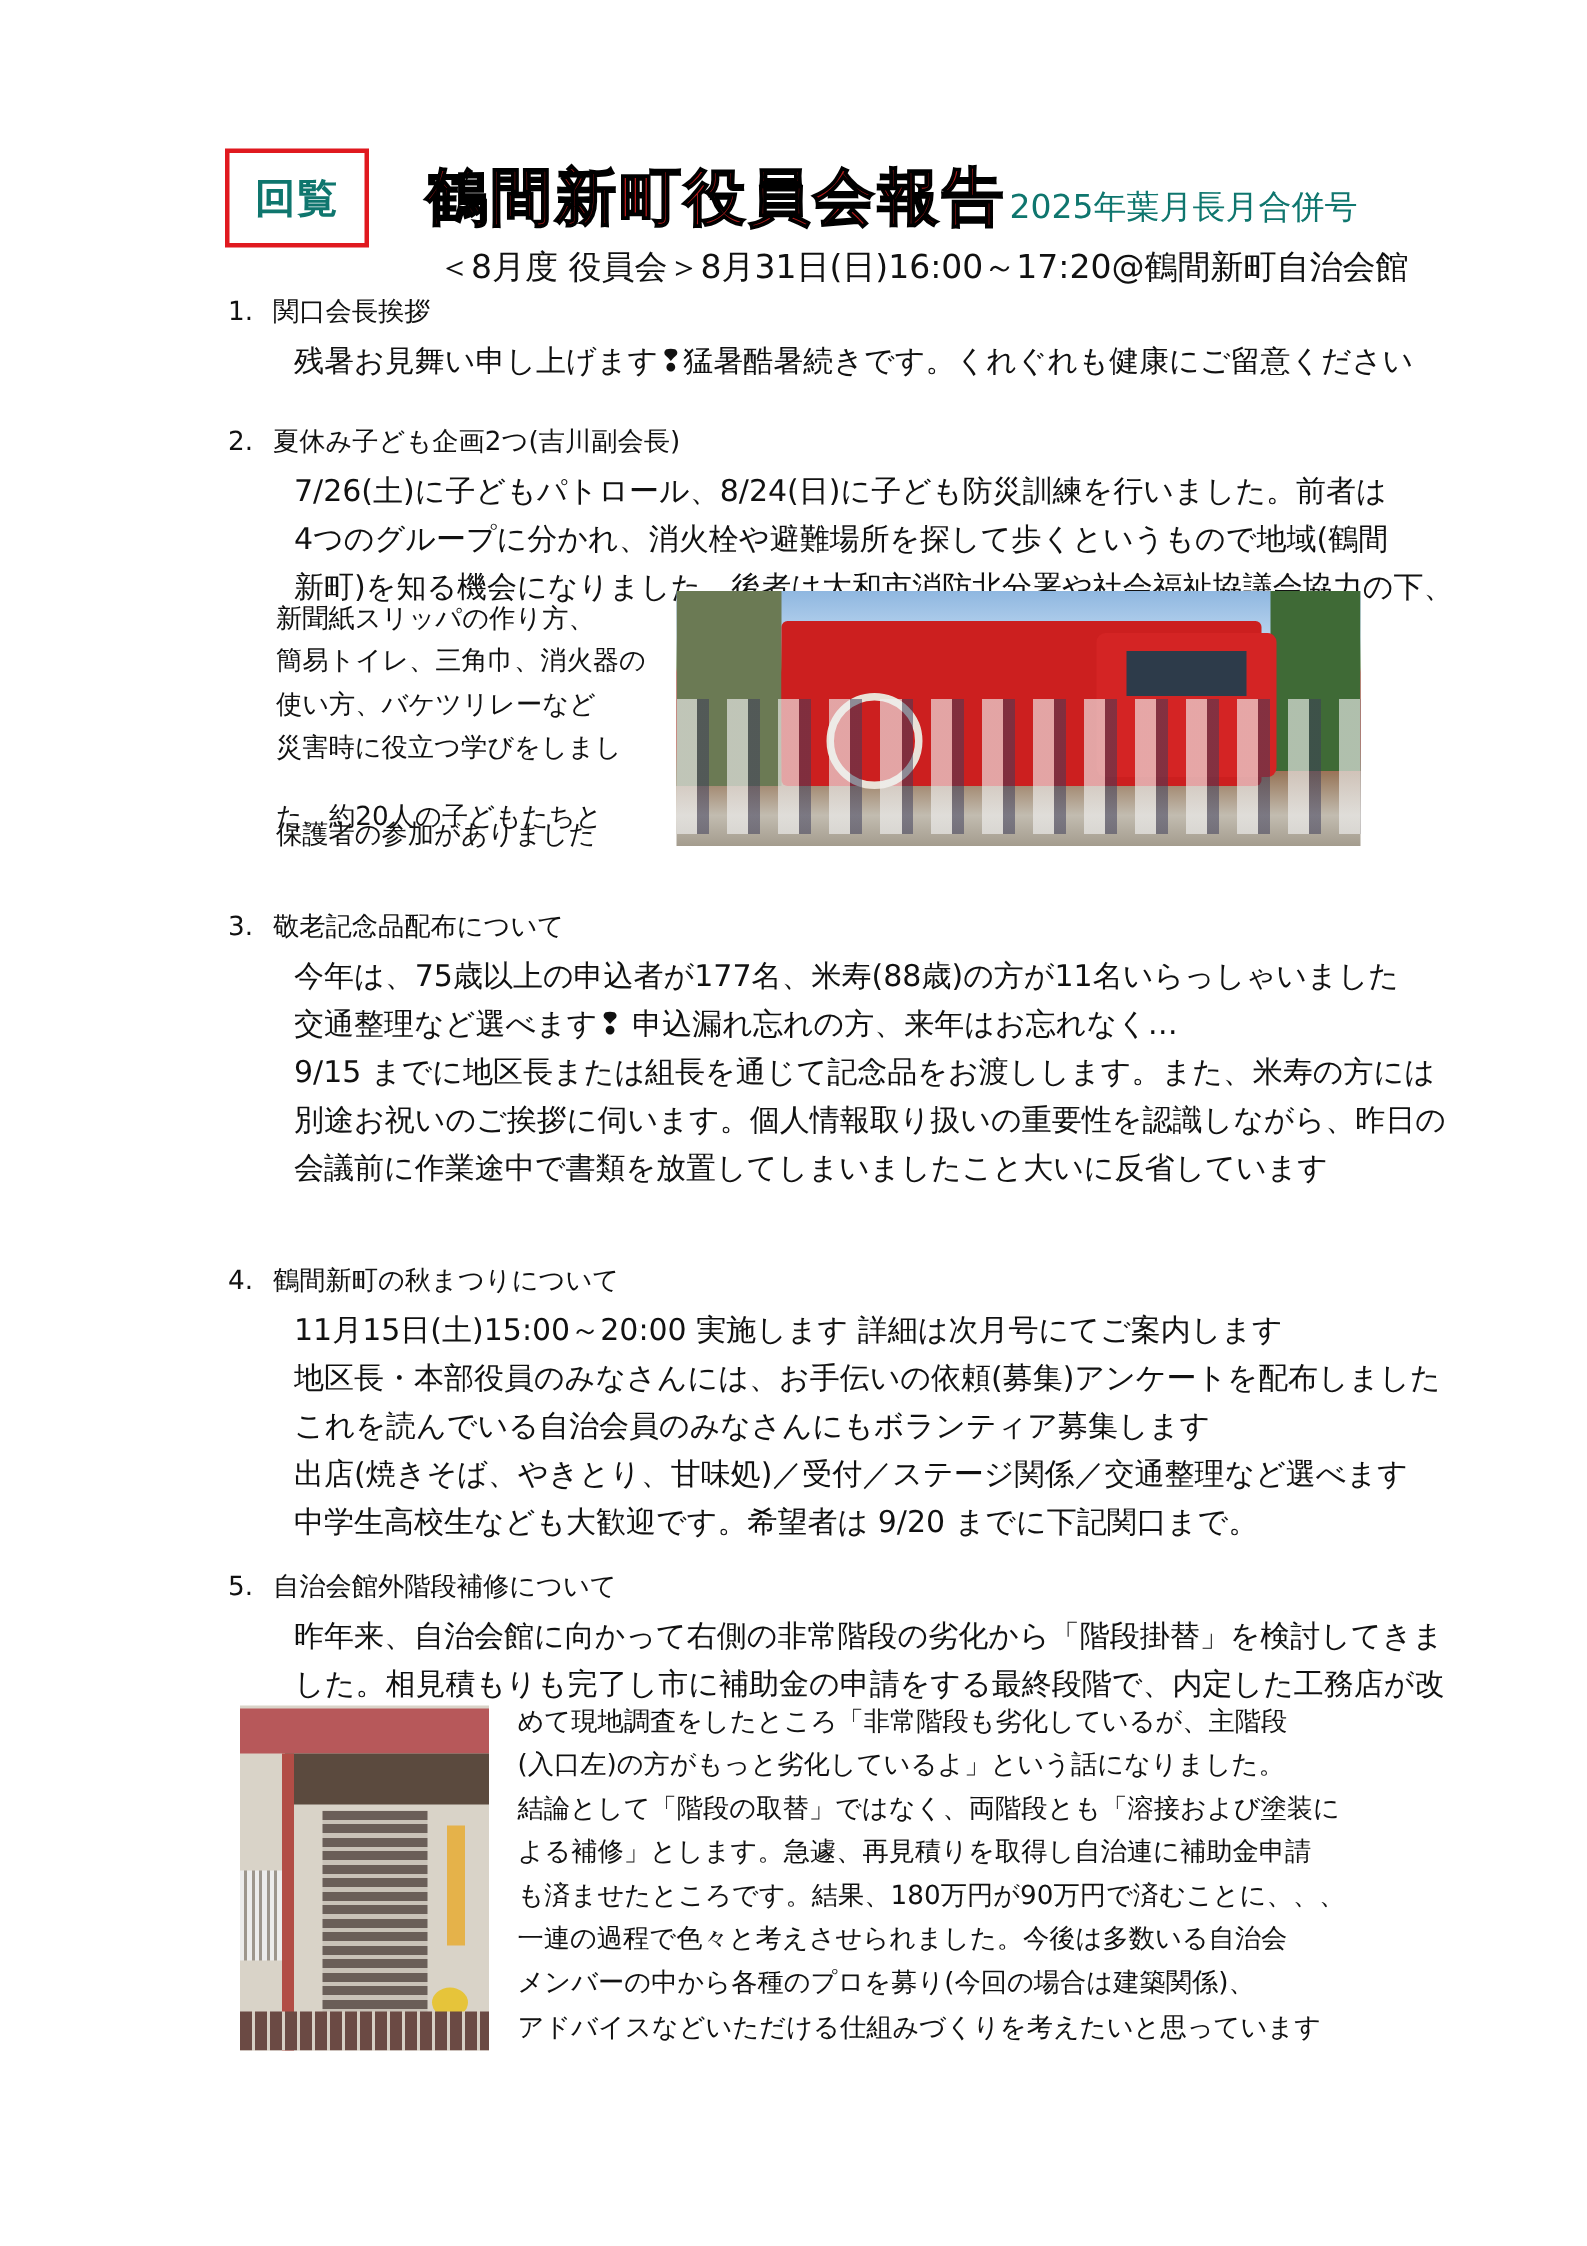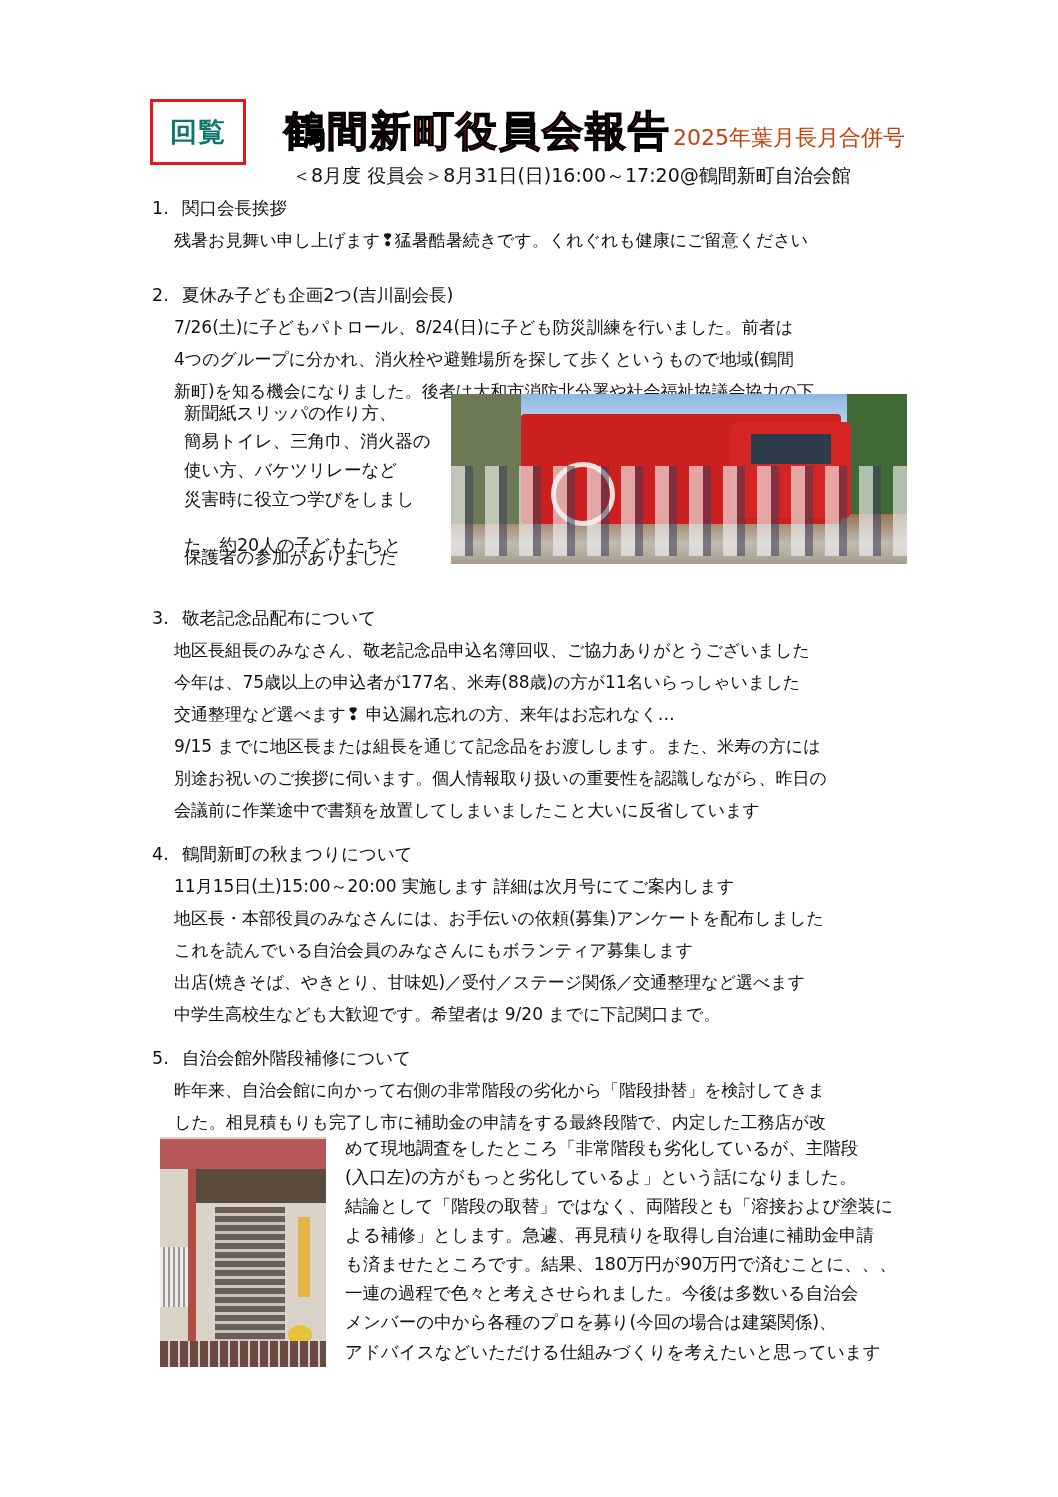--- a/index.html
+++ b/index.html
@@ -15,27 +15,27 @@
       border: 3px solid #e0191f; box-sizing: border-box;
       color: #0f766e; font-weight: bold; font-size: 27px;
       display: flex; align-items: center; justify-content: center; letter-spacing: 1px;
     }
     .title-row { position: absolute; left: 284px; top: 104px; white-space: nowrap; }
     .title-main {
       font-family: "DejaVu Serif", "Liberation Serif", serif; font-weight: bold;
       font-size: 41px; letter-spacing: 2px; color: #b91c1c; vertical-align: baseline;
       -webkit-text-stroke: 1.2px #000;
     }
-    .title-sub { font-size: 22px; color: #c2410c; vertical-align: baseline; margin-left: 2px; }
-    .meeting-line { position: absolute; left: 292px; top: 163px; font-size: 19px; white-space: nowrap; }
+    .title-sub { font-size: 22px; color: #0f766e; vertical-align: baseline; margin-left: 2px; }
+    .meeting-line { position: absolute; left: 292px; top: 163px; font-size: 22px; white-space: nowrap; }
 
     .sec { position: absolute; left: 152px; width: 780px; }
     .sec-head { font-size: 17.5px; height: 32px; line-height: 32px; white-space: nowrap; }
     .sec-num { display: inline-block; width: 30px; }
-    .body-line { margin-left: 22px; font-size: 17px; height: 32px; line-height: 32px; white-space: nowrap; }
+    .body-line { margin-left: 44px; font-size: 20px; height: 32px; line-height: 32px; white-space: nowrap; }
 
     .photo-fire {
       position: absolute; left: 451px; top: 394px; width: 456px; height: 170px;
       background: linear-gradient(180deg, #8fb7e0 0%, #b9d4ee 18%, #6c8c4a 30%, #c01e1e 32%, #d62626 60%, #9a7a5e 72%, #c2bcb0 88%, #a49c8e 100%);
       overflow: hidden;
     }
     .photo-fire .truck {
       position: absolute; left: 70px; top: 20px; width: 320px; height: 110px;
       background: #cc1f1f; border-radius: 4px;
     }
@@ -120,21 +120,20 @@
     <div class="truck-cab"></div>
     <div class="window"></div>
     <div class="hose"></div>
     <div class="people"></div>
   </div>
 
   <div class="sec" style="top:602px;">
     <div class="sec-head">
       <span class="sec-num">3.</span><span>敬老記念品配布について</span>
     </div>
-    <div class="body-line">地区長組長のみなさん、敬老記念品申込名簿回収、ご協力ありがとうございました</div>
     <div class="body-line">今年は、75歳以上の申込者が177名、米寿(88歳)の方が11名いらっしゃいました</div>
     <div class="body-line">交通整理など選べます❢  申込漏れ忘れの方、来年はお忘れなく…</div>
     <div class="body-line">9/15 までに地区長または組長を通じて記念品をお渡しします。また、米寿の方には</div>
     <div class="body-line">別途お祝いのご挨拶に伺います。個人情報取り扱いの重要性を認識しながら、昨日の</div>
     <div class="body-line">会議前に作業途中で書類を放置してしまいましたこと大いに反省しています</div>
   </div>
 
   <div class="sec" style="top:838px;">
     <div class="sec-head">
       <span class="sec-num">4.</span><span>鶴間新町の秋まつりについて</span>

